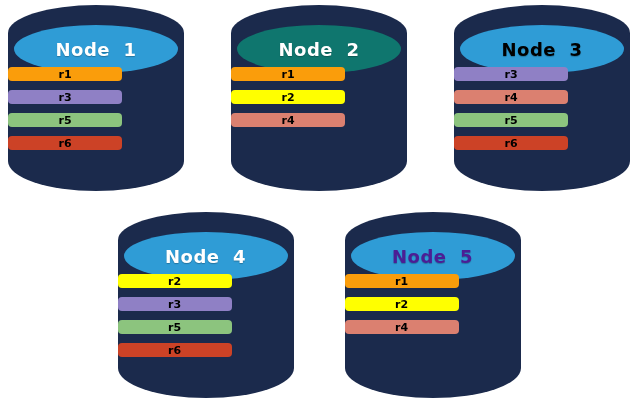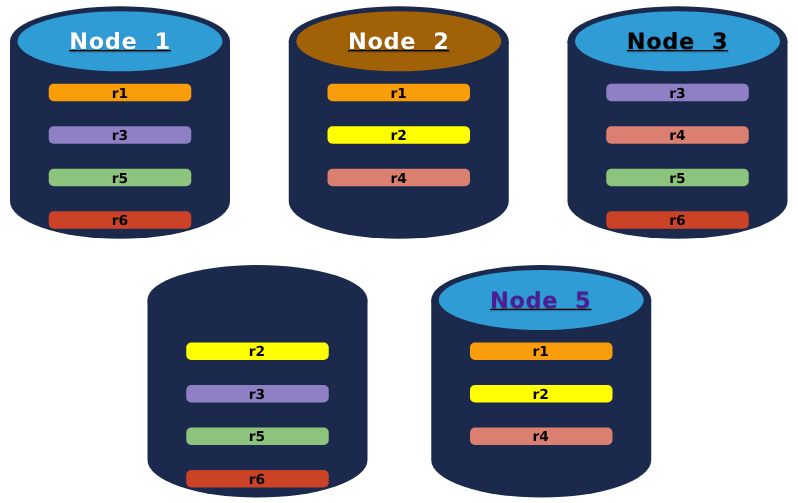--- a/index.html
+++ b/index.html
@@ -30,45 +30,44 @@
     border-radius: 0 0 88px 88px / 0 0 30px 30px;
   }
   .cyl-top {
     position: absolute;
     left: 0; right: 0; top: 0;
     height: 56px;
     border-radius: 50%;
   }
   .cyl-face {
     position: absolute;
-    left: 6px; right: 6px; top: 4px;
+    left: 6px; right: 6px; top: 20px;
     height: 48px;
     border-radius: 50%;
     z-index: 2;
     display: flex;
     align-items: center;
     justify-content: center;
-    text-decoration: underline;
   }
   .node-title {
     color: #ffffff;
     font-weight: bold;
     font-size: 18px;
     white-space: pre;
     letter-spacing: 0.5px;
     text-shadow: 0 1px 1px rgba(0,0,0,0.25);
   }
   .bars {
     position: absolute;
     top: 62px; left: 0; right: 0;
     z-index: 3;
     display: flex;
     flex-direction: column;
-    align-items: center;
-    gap: 20px;
+    align-items: flex-start;
+    gap: 9px;
   }
   .bar {
     width: 114px;
     height: 14px;
     border-radius: 4px;
     display: flex;
     align-items: center;
     justify-content: center;
   }
   .bar span {
@@ -100,21 +99,21 @@
             <span style="color: rgb(0, 0, 0);">r5</span>
           </div>
           <div class="bar" style="background: rgb(204, 66, 38);">
             <span style="color: rgb(0, 0, 0);">r6</span>
           </div>
         </div>
   </div>
       <div class="cylinder">
     <div class="cyl-body" style="background: rgb(27, 42, 76);"></div>
     <div class="cyl-top" style="background: rgb(27, 42, 76);"></div>
-    <div class="cyl-face" style="background: #a16207;">
+    <div class="cyl-face" style="background: #0f766e;">
       <span class="node-title" style="color: rgb(255, 255, 255);">Node  2</span>
     </div>
     <div class="bars">
           <div class="bar" style="background: rgb(250, 157, 11);">
             <span style="color: rgb(0, 0, 0);">r1</span>
           </div>
           <div class="bar" style="background: rgb(255, 255, 0);">
             <span style="color: rgb(0, 0, 0);">r2</span>
           </div>
           <div class="bar" style="background: rgb(219, 128, 112);">
@@ -141,20 +140,23 @@
           <div class="bar" style="background: rgb(204, 66, 38);">
             <span style="color: rgb(0, 0, 0);">r6</span>
           </div>
         </div>
   </div>
     </div>
   <div class="row row-bottom" id="row-2">
       <div class="cylinder">
     <div class="cyl-body" style="background: rgb(27, 42, 76);"></div>
     <div class="cyl-top" style="background: rgb(27, 42, 76);"></div>
+    <div class="cyl-face" style="background: rgb(47, 156, 214);">
+      <span class="node-title" style="color: rgb(255, 255, 255);">Node  4</span>
+    </div>
     <div class="bars">
           <div class="bar" style="background: rgb(255, 255, 0);">
             <span style="color: rgb(0, 0, 0);">r2</span>
           </div>
           <div class="bar" style="background: rgb(143, 128, 197);">
             <span style="color: rgb(0, 0, 0);">r3</span>
           </div>
           <div class="bar" style="background: rgb(140, 196, 126);">
             <span style="color: rgb(0, 0, 0);">r5</span>
           </div>

